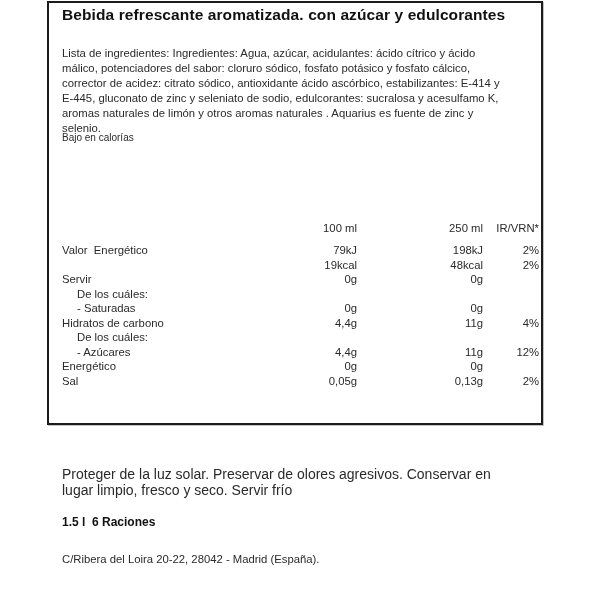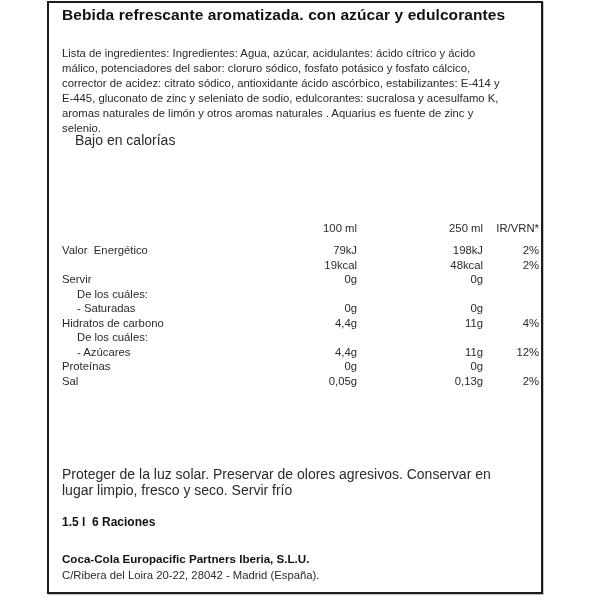--- a/index.html
+++ b/index.html
@@ -7,42 +7,41 @@
     width: 600px; height: 600px;
     background: #ffffff;
     font-family: "Liberation Sans", sans-serif;
     color: #2a2a2a;
     overflow: hidden;
   }
   .page { position: relative; width: 600px; height: 600px; background: #ffffff; }
   .label-box {
     position: absolute;
     left: 47px; top: 1px;
-    width: 496px; height: 593px;
+    width: 496px; height: 424px;
     border: 2px solid #1c1c1c;
     background: #ffffff;
     box-shadow: 1px 1px 0 rgba(120,120,120,0.45);
   }
   .title {
     position: absolute; left: 13px; top: 3px; right: 4px;
     font-size: 15.5px; font-weight: bold; color: #111111;
     letter-spacing: 0.1px;
     white-space: nowrap;
   }
   .ingredients {
     position: absolute; left: 13px; top: 23px;
     width: 452px;
     font-size: 11.3px; line-height: 15px;
     white-space: pre-wrap;
     margin-top: 20px;
   }
   .claim {
     position: absolute; left: 13px; top: 129px;
-    font-size: 14px;
-    margin-left: 13px;
+    font-size: 10px;
   }
   .nutri-table {
     position: absolute; left: 13px; top: 219px; right: 2px;
     font-size: 11.3px;
     text-decoration: underline;
   }
   .nrow { position: relative; height: 14.55px; }
   .nrow.header-row { height: 22px; }
   .nlabel { position: absolute; left: 0; top: 0; white-space: pre; }
   .nlabel.indent { left: 7px; padding-left: 8px; }
@@ -125,36 +124,35 @@
         <span class="cell c3"></span>
         <span class="cell c4"></span>
       </div>
       <div class="nrow">
         <span class="nlabel indent">- Azúcares</span>
         <span class="cell c2">4,4g</span>
         <span class="cell c3">11g</span>
         <span class="cell c4">12%</span>
       </div>
       <div class="nrow">
-        <span class="nlabel">Proteínas</span>
+        <span class="nlabel">Energético</span>
         <span class="cell c2">0g</span>
         <span class="cell c3">0g</span>
         <span class="cell c4"></span>
       </div>
       <div class="nrow">
         <span class="nlabel">Sal</span>
         <span class="cell c2">0,05g</span>
         <span class="cell c3">0,13g</span>
         <span class="cell c4">2%</span>
       </div>
     </div>
 
     <div class="storage">Proteger de la luz solar. Preservar de olores agresivos. Conservar en lugar limpio, fresco y seco. Servir frío</div>
 
     <div class="servings">1.5 l  6 Raciones</div>
 
     <div class="company">
-      <div class="company-name">Coca-Cola Europacific Partners Iberia, S.L.U.</div>
       <div class="company-address">C/Ribera del Loira 20-22, 28042 - Madrid (España).</div>
     </div>
 
   </div>
 </div>
 
 </body></html>

